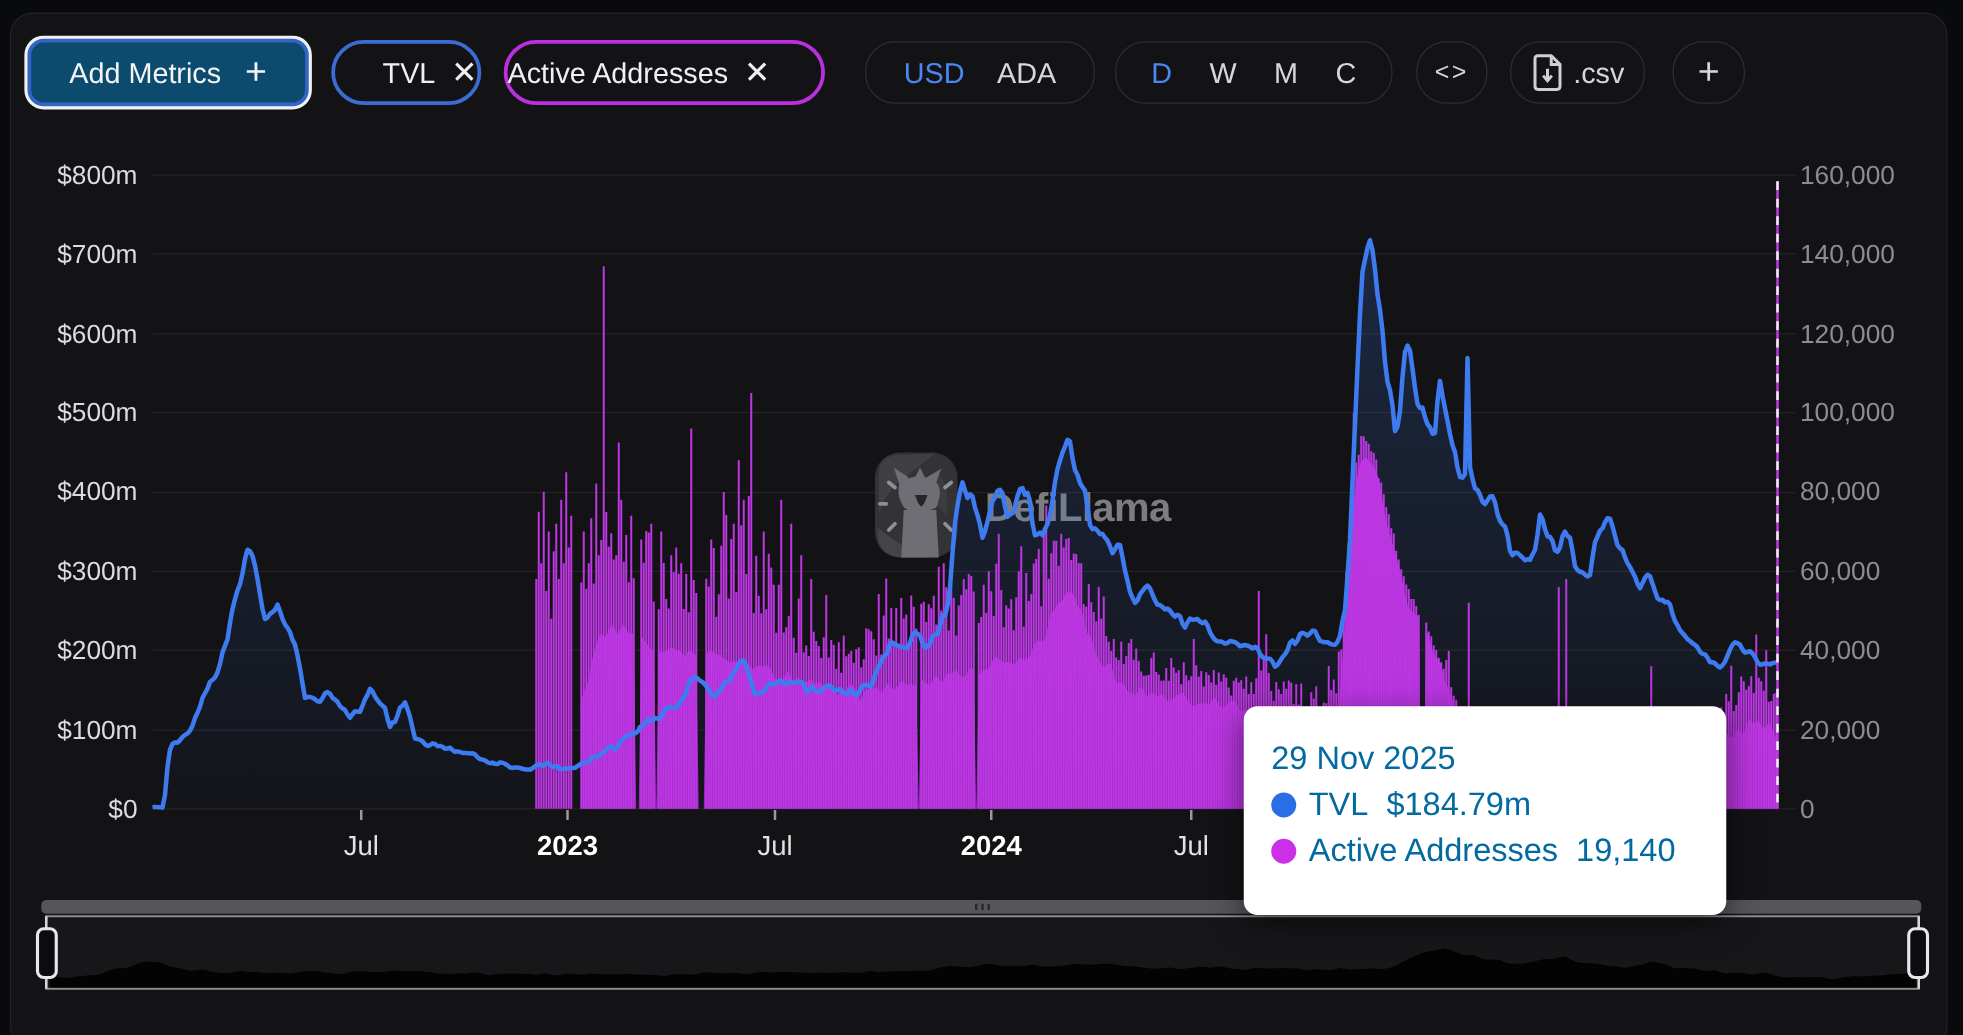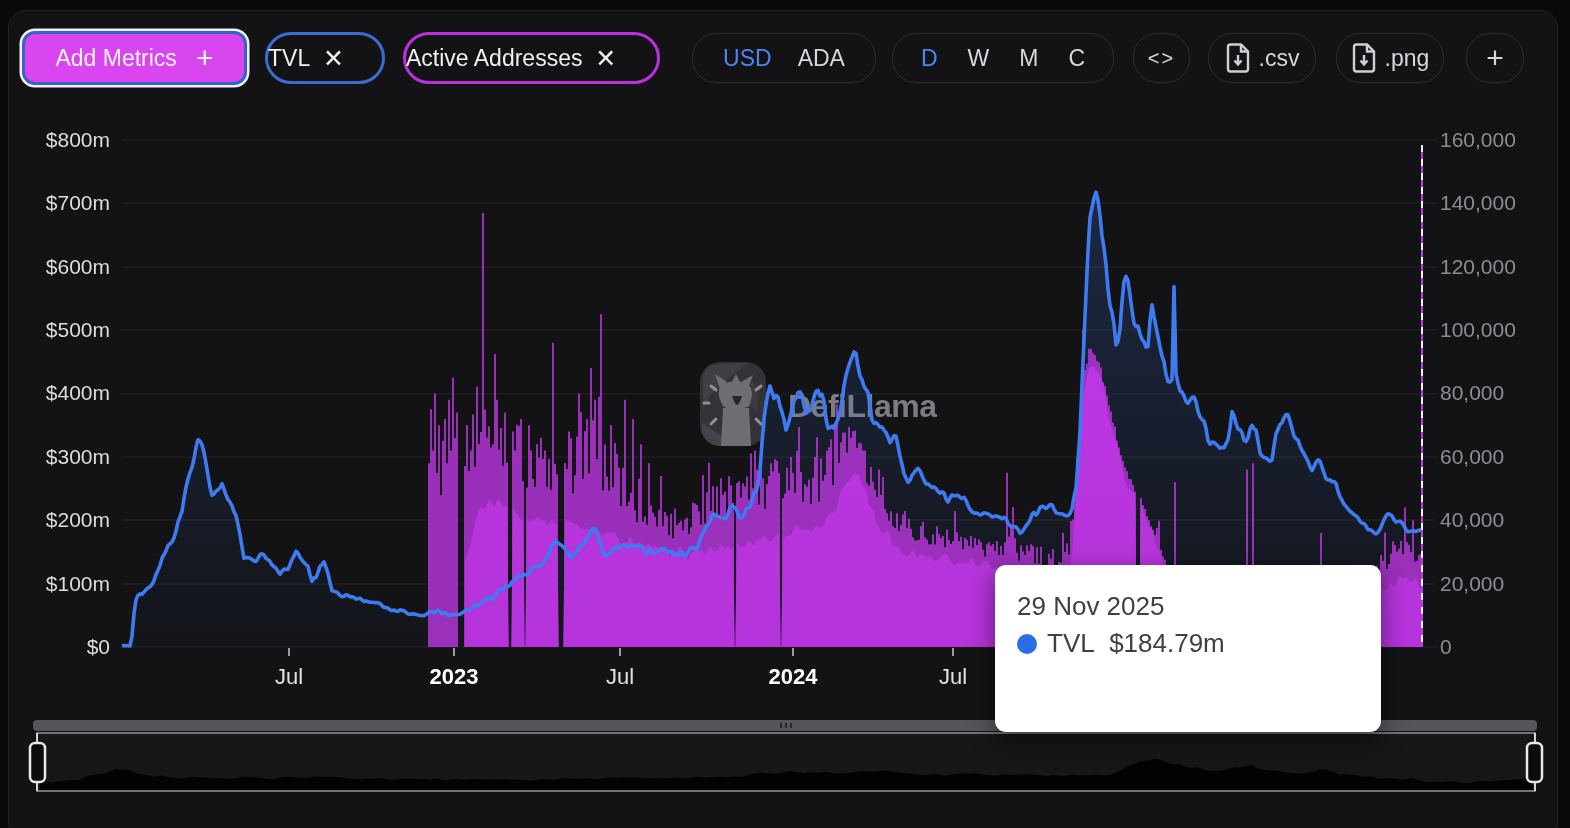--- a/index.html
+++ b/index.html
@@ -6,22 +6,22 @@
 #panel {position:absolute;left:8px;top:10px;width:1550px;height:830px;background:#131316;border:1px solid #232429;border-radius:18px;}
 #chart {position:absolute;left:0;top:0;}
 .yl {fill:#dcdcde;font-size:21px;font-family:"Liberation Sans",sans-serif;}
 .yr {fill:#8c8d91;font-size:21px;font-family:"Liberation Sans",sans-serif;}
 .xl {fill:#e2e2e4;font-size:22px;font-family:"Liberation Sans",sans-serif;}
 .xlb {fill:#ffffff;font-size:22px;font-weight:bold;font-family:"Liberation Sans",sans-serif;}
 .wm {fill:#7d7d81;font-size:32px;font-weight:bold;letter-spacing:-0.5px;font-family:"Liberation Sans",sans-serif;}
 #hdr {position:absolute;left:22px;top:31px;height:54px;display:flex;align-items:center;}
 .pill {display:flex;align-items:center;border-radius:27px;color:#eef0f2;font-size:23px;height:52px;white-space:nowrap;flex:0 0 auto;}
 .btn {display:flex;align-items:center;justify-content:center;flex:0 0 auto;border:1.5px solid #2c2d32;border-radius:24px;color:#d6d7da;font-size:23px;height:50px;text-align:right;}
-#addm {height:54px;white-space:nowrap;flex:0 0 auto;border-radius:13px;background:#d946ef;border:3.5px solid #3464c4;box-shadow:0 0 0 2.5px #f0f2f5;color:#f2f4f6;font-size:23px;display:flex;align-items:center;padding:0 38px;}
-#tt {position:absolute;left:995px;top:565px;width:386px;height:167px;background:#ffffff;border-radius:11px;box-shadow:0 8px 24px rgba(0,0,0,0.5);color:#404040;font-size:26px;padding:26px 0 0 22px;}
+#addm {height:54px;white-space:nowrap;flex:0 0 auto;border-radius:13px;background:#0c4a6e;border:3.5px solid #3464c4;box-shadow:0 0 0 2.5px #f0f2f5;color:#f2f4f6;font-size:23px;display:flex;align-items:center;padding:0 38px;}
+#tt {position:absolute;left:995px;top:565px;width:386px;height:167px;background:#ffffff;border-radius:11px;box-shadow:0 8px 24px rgba(0,0,0,0.5);color:#0369a1;font-size:26px;padding:26px 0 0 22px;}
 .row {display:flex;align-items:center;margin-top:6px;}
 .dot {width:20px;height:20px;border-radius:50%;margin-right:10px;flex:0 0 auto;}
 </style></head>
 <body>
 <div id="panel"></div>
 <div id="chart"><svg width="1570" height="828" viewBox="0 0 1570 828">
 <defs>
 <linearGradient id="blueA" x1="0" y1="0" x2="0" y2="1">
 <stop offset="0" stop-color="#3e7bf0" stop-opacity="0.20"></stop>
 <stop offset="1" stop-color="#3e7bf0" stop-opacity="0.02"></stop>
@@ -106,21 +106,21 @@
 </g>
 <rect x="37" y="733" width="1498" height="58" fill="#17171a" stroke="#8e8e92" stroke-width="1.6"></rect>
 <path d="M40 790 L40 781.0 L44 781.1 L48 781.9 L52 782.4 L56 781.9 L60 781.3 L64 780.9 L68 780.5 L72 780.1 L76 780.0 L80 779.6 L84 777.7 L88 775.9 L92 774.9 L96 774.6 L100 774.3 L104 773.4 L108 772.0 L112 770.2 L116 769.3 L120 769.4 L124 769.5 L128 769.7 L132 771.3 L136 773.1 L140 774.0 L144 774.4 L148 775.6 L152 776.6 L156 776.4 L160 775.7 L164 775.8 L168 777.2 L172 777.8 L176 778.2 L180 778.6 L184 778.3 L188 777.5 L192 776.7 L196 777.2 L200 777.7 L204 777.3 L208 777.7 L212 778.4 L216 778.3 L220 778.2 L224 778.2 L228 778.5 L232 779.0 L236 778.3 L240 777.3 L244 777.0 L248 777.0 L252 776.8 L256 777.3 L260 778.0 L264 778.3 L268 778.9 L272 779.2 L276 778.8 L280 777.6 L284 777.0 L288 777.1 L292 777.0 L296 777.5 L300 777.6 L304 777.6 L308 777.7 L312 776.8 L316 776.3 L320 776.8 L324 777.0 L328 776.8 L332 776.6 L336 776.9 L340 777.4 L344 777.6 L348 778.5 L352 778.9 L356 778.8 L360 779.3 L364 779.0 L368 778.6 L372 778.9 L376 778.4 L380 777.9 L384 778.3 L388 779.5 L392 780.1 L396 779.5 L400 778.7 L404 778.8 L408 778.9 L412 778.8 L416 779.0 L420 779.0 L424 779.1 L428 779.7 L432 779.4 L436 778.6 L440 779.3 L444 780.3 L448 780.0 L452 779.1 L456 778.8 L460 779.2 L464 779.8 L468 779.6 L472 779.0 L476 778.9 L480 779.2 L484 779.4 L488 779.3 L492 779.2 L496 779.4 L500 779.2 L504 778.9 L508 779.5 L512 779.8 L516 779.6 L520 779.9 L524 780.0 L528 780.5 L532 780.7 L536 779.9 L540 779.3 L544 779.3 L548 779.3 L552 779.6 L556 779.7 L560 778.8 L564 777.8 L568 778.0 L572 778.6 L576 778.6 L580 778.7 L584 778.5 L588 778.1 L592 778.7 L596 779.3 L600 778.9 L604 778.2 L608 777.6 L612 777.5 L616 777.9 L620 777.7 L624 777.6 L628 777.8 L632 777.5 L636 777.8 L640 778.0 L644 778.0 L648 778.3 L652 778.3 L656 777.9 L660 778.0 L664 778.3 L668 778.2 L672 777.8 L676 777.7 L680 778.1 L684 778.1 L688 778.2 L692 777.7 L696 776.6 L700 777.2 L704 777.8 L708 777.2 L712 777.3 L716 777.0 L720 776.6 L724 776.9 L728 776.9 L732 776.5 L736 776.4 L740 776.7 L744 776.3 L748 775.0 L752 774.0 L756 773.3 L760 772.8 L764 772.9 L768 773.3 L772 773.5 L776 773.7 L780 773.2 L784 772.3 L788 771.2 L792 770.9 L796 771.7 L800 772.5 L804 772.9 L808 772.6 L812 772.3 L816 772.6 L820 772.8 L824 771.9 L828 771.9 L832 772.9 L836 773.4 L840 773.3 L844 773.0 L848 772.9 L852 772.4 L856 771.8 L860 771.2 L864 771.2 L868 771.5 L872 771.5 L876 771.5 L880 770.9 L884 770.7 L888 771.1 L892 771.4 L896 772.2 L900 772.7 L904 772.7 L908 773.2 L912 773.7 L916 774.2 L920 774.7 L924 775.0 L928 774.8 L932 774.3 L936 774.0 L940 774.5 L944 775.4 L948 774.9 L952 774.1 L956 773.9 L960 773.4 L964 773.6 L968 774.1 L972 773.5 L976 773.0 L980 773.8 L984 774.7 L988 775.0 L992 775.4 L996 775.9 L1000 775.1 L1004 774.0 L1008 774.3 L1012 774.9 L1016 774.7 L1020 774.6 L1024 774.6 L1028 774.3 L1032 774.5 L1036 774.7 L1040 775.0 L1044 776.1 L1048 775.9 L1052 775.3 L1056 775.6 L1060 775.8 L1064 776.0 L1068 775.4 L1072 774.4 L1076 774.9 L1080 775.5 L1084 775.3 L1088 775.3 L1092 775.1 L1096 774.7 L1100 774.8 L1104 775.3 L1108 775.0 L1112 774.2 L1116 772.7 L1120 770.6 L1124 768.7 L1128 766.5 L1132 764.6 L1136 763.2 L1140 761.6 L1144 760.9 L1148 760.6 L1152 759.4 L1156 758.6 L1160 760.0 L1164 761.4 L1168 763.1 L1172 764.2 L1176 763.9 L1180 764.4 L1184 766.3 L1188 767.6 L1192 767.7 L1196 767.4 L1200 768.0 L1204 769.7 L1208 770.7 L1212 770.9 L1216 770.9 L1220 770.5 L1224 769.8 L1228 769.2 L1232 767.9 L1236 767.2 L1240 767.5 L1244 767.1 L1248 765.6 L1252 765.3 L1256 767.4 L1260 769.3 L1264 770.0 L1268 770.4 L1272 770.8 L1276 770.8 L1280 771.4 L1284 772.1 L1288 772.7 L1292 772.9 L1296 773.5 L1300 774.1 L1304 773.3 L1308 772.6 L1312 772.0 L1316 770.8 L1320 769.3 L1324 769.6 L1328 770.3 L1332 771.3 L1336 773.2 L1340 774.6 L1344 774.3 L1348 774.2 L1352 774.7 L1356 775.0 L1360 775.7 L1364 776.8 L1368 776.5 L1372 776.2 L1376 777.6 L1380 778.7 L1384 778.4 L1388 778.1 L1392 778.2 L1396 778.6 L1400 779.2 L1404 779.6 L1408 778.6 L1412 777.9 L1416 778.9 L1420 780.4 L1424 781.4 L1428 782.1 L1432 781.7 L1436 781.5 L1440 781.9 L1444 781.7 L1448 781.5 L1452 781.5 L1456 781.6 L1460 782.3 L1464 783.2 L1468 783.2 L1472 782.4 L1476 781.7 L1480 781.1 L1484 780.8 L1488 781.2 L1492 781.2 L1496 780.7 L1500 780.4 L1504 780.3 L1508 779.9 L1512 779.4 L1516 779.3 L1520 779.1 L1524 778.8 L1528 778.8 L1532 779.4 L1533 790 Z" fill="#030304"></path>
 <line x1="37" y1="733" x2="37" y2="791" stroke="#d6d6da" stroke-width="2"></line>
 <line x1="1535" y1="733" x2="1535" y2="791" stroke="#d6d6da" stroke-width="2"></line>
 <rect x="30" y="743" width="15" height="39" rx="5" fill="#0c0c0e" stroke="#e8e8ec" stroke-width="2.5"></rect>
 <rect x="1527" y="743" width="15" height="39" rx="5" fill="#0c0c0e" stroke="#e8e8ec" stroke-width="2.5"></rect>
 </svg></div>
 <div id="hdr">
   <div id="addm" style="width:225px;justify-content:center;">Add Metrics&nbsp;&nbsp;&nbsp;<span style="font-size:30px;font-weight:400;">+</span></div>
-  <div class="pill" style="border:3.5px solid #3b6cd4;margin-left:18px;width:120px;justify-content:flex-start;">TVL&nbsp;&nbsp;<span style="font-size:25px;">✕</span></div>
+  <div class="pill" style="border:3.5px solid #3b6cd4;margin-left:18px;width:120px;justify-content:flex-end;">TVL&nbsp;&nbsp;<span style="font-size:25px;">✕</span></div>
   <div class="pill" style="border:3.5px solid #bb2fe0;margin-left:18px;width:257px;justify-content:flex-start;">Active Addresses&nbsp;&nbsp;<span style="font-size:25px;">✕</span></div>
   <div class="btn" style="margin-left:32px;width:184px;">
       <span style="color:#4c86f0;">USD</span>
       <span style="width:26px;"></span>
       <span>ADA</span>
     </div>
   <div class="btn" style="margin-left:16px;width:222px;">
       <span style="color:#4c86f0;">D</span>
       <span style="width:30px;"></span>
       <span>W</span>
@@ -130,24 +130,18 @@
       <span>C</span>
     </div>
   <div class="btn" style="margin-left:19px;width:57px;font-size:20px;letter-spacing:2px;">&lt;&gt;</div>
   <div class="btn" style="margin-left:18px;width:108px;">
     <svg width="26" height="30" viewBox="0 0 26 30" style="margin-right:8px;">
         <path d="M3 4 Q3 1.5 5.5 1.5 L16 1.5 L23 8.5 L23 26 Q23 28.5 20.5 28.5 L5.5 28.5 Q3 28.5 3 26 Z" fill="none" stroke="#cfd0d4" stroke-width="2.4"></path>
         <path d="M16 1.5 L16 8.5 L23 8.5" fill="none" stroke="#cfd0d4" stroke-width="2.4"></path>
         <path d="M13 12 L13 21 M9.5 17.5 L13 21.5 L16.5 17.5" fill="none" stroke="#cfd0d4" stroke-width="2.4"></path>
       </svg>
     .csv</div>
-  <div class="btn" style="margin-left:20px;width:108px;">
-    <svg width="26" height="30" viewBox="0 0 26 30" style="margin-right:8px;">
-        <path d="M3 4 Q3 1.5 5.5 1.5 L16 1.5 L23 8.5 L23 26 Q23 28.5 20.5 28.5 L5.5 28.5 Q3 28.5 3 26 Z" fill="none" stroke="#cfd0d4" stroke-width="2.4"></path>
-        <path d="M16 1.5 L16 8.5 L23 8.5" fill="none" stroke="#cfd0d4" stroke-width="2.4"></path>
-        <path d="M13 12 L13 21 M9.5 17.5 L13 21.5 L16.5 17.5" fill="none" stroke="#cfd0d4" stroke-width="2.4"></path>
-      </svg>
-    .png</div>
   <div class="btn" style="margin-left:22px;width:58px;font-size:30px;font-weight:400;">+</div>
 </div>
 <div id="tt">
   <div>29 Nov 2025</div>
   <div class="row"><span class="dot" style="background:#2a6ee5;"></span>TVL&nbsp;&nbsp;$184.79m</div>
+  <div class="row"><span class="dot" style="background:#cb2fe8;"></span>Active Addresses&nbsp;&nbsp;19,140</div>
 </div>
 </body></html>

